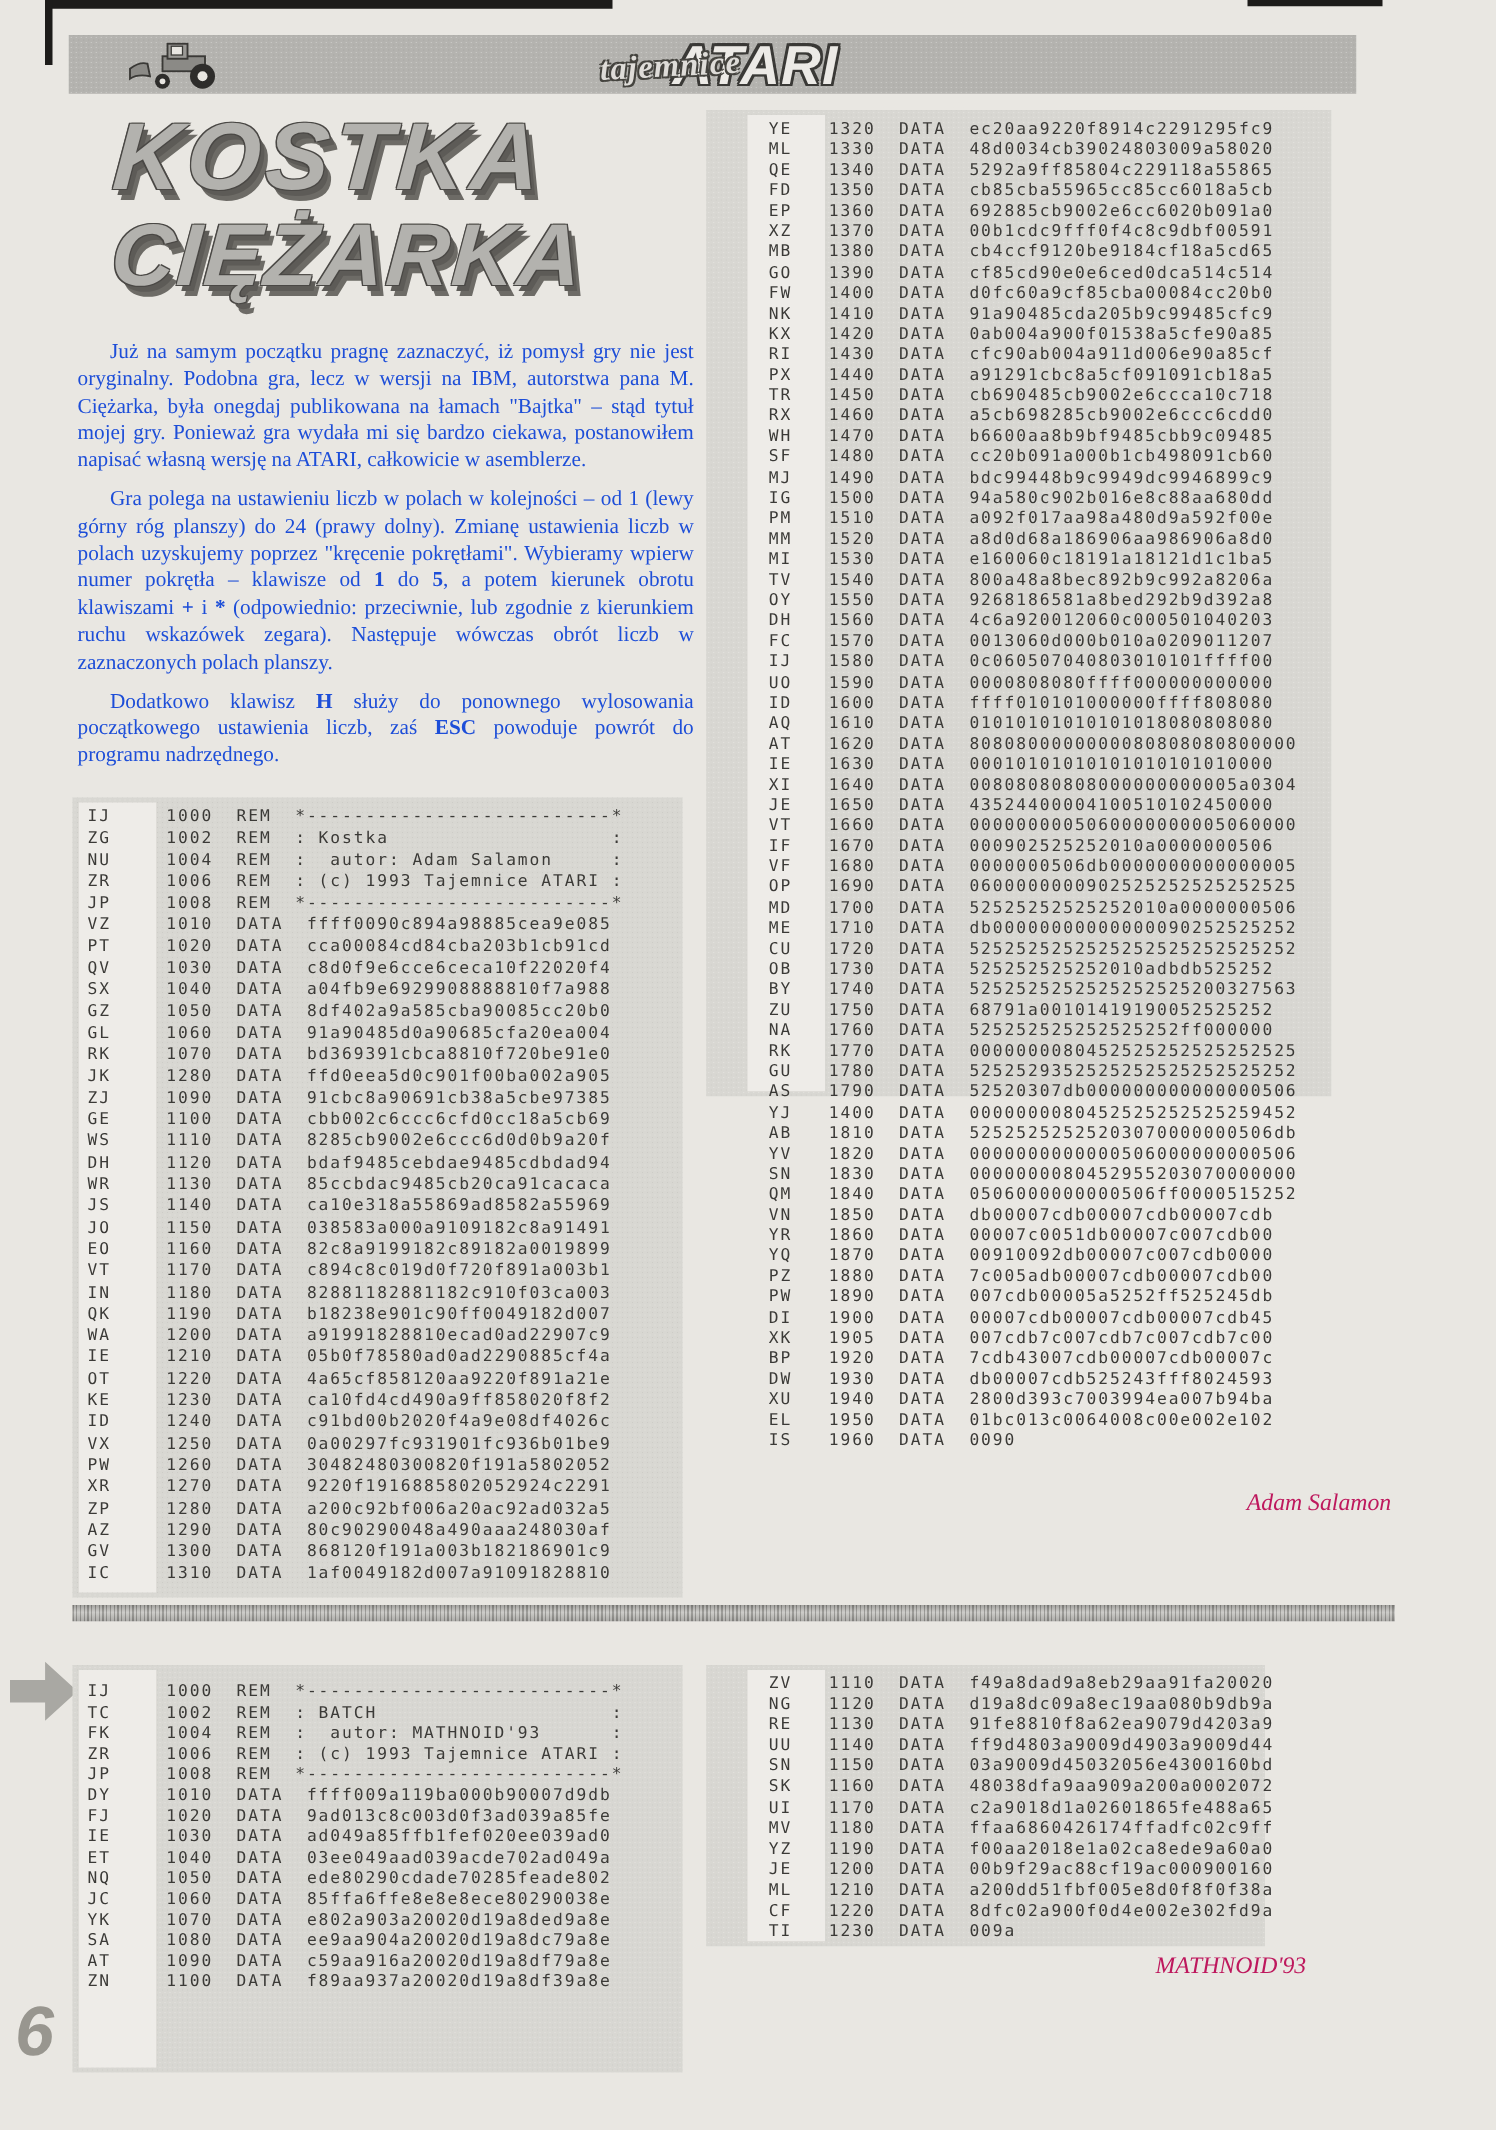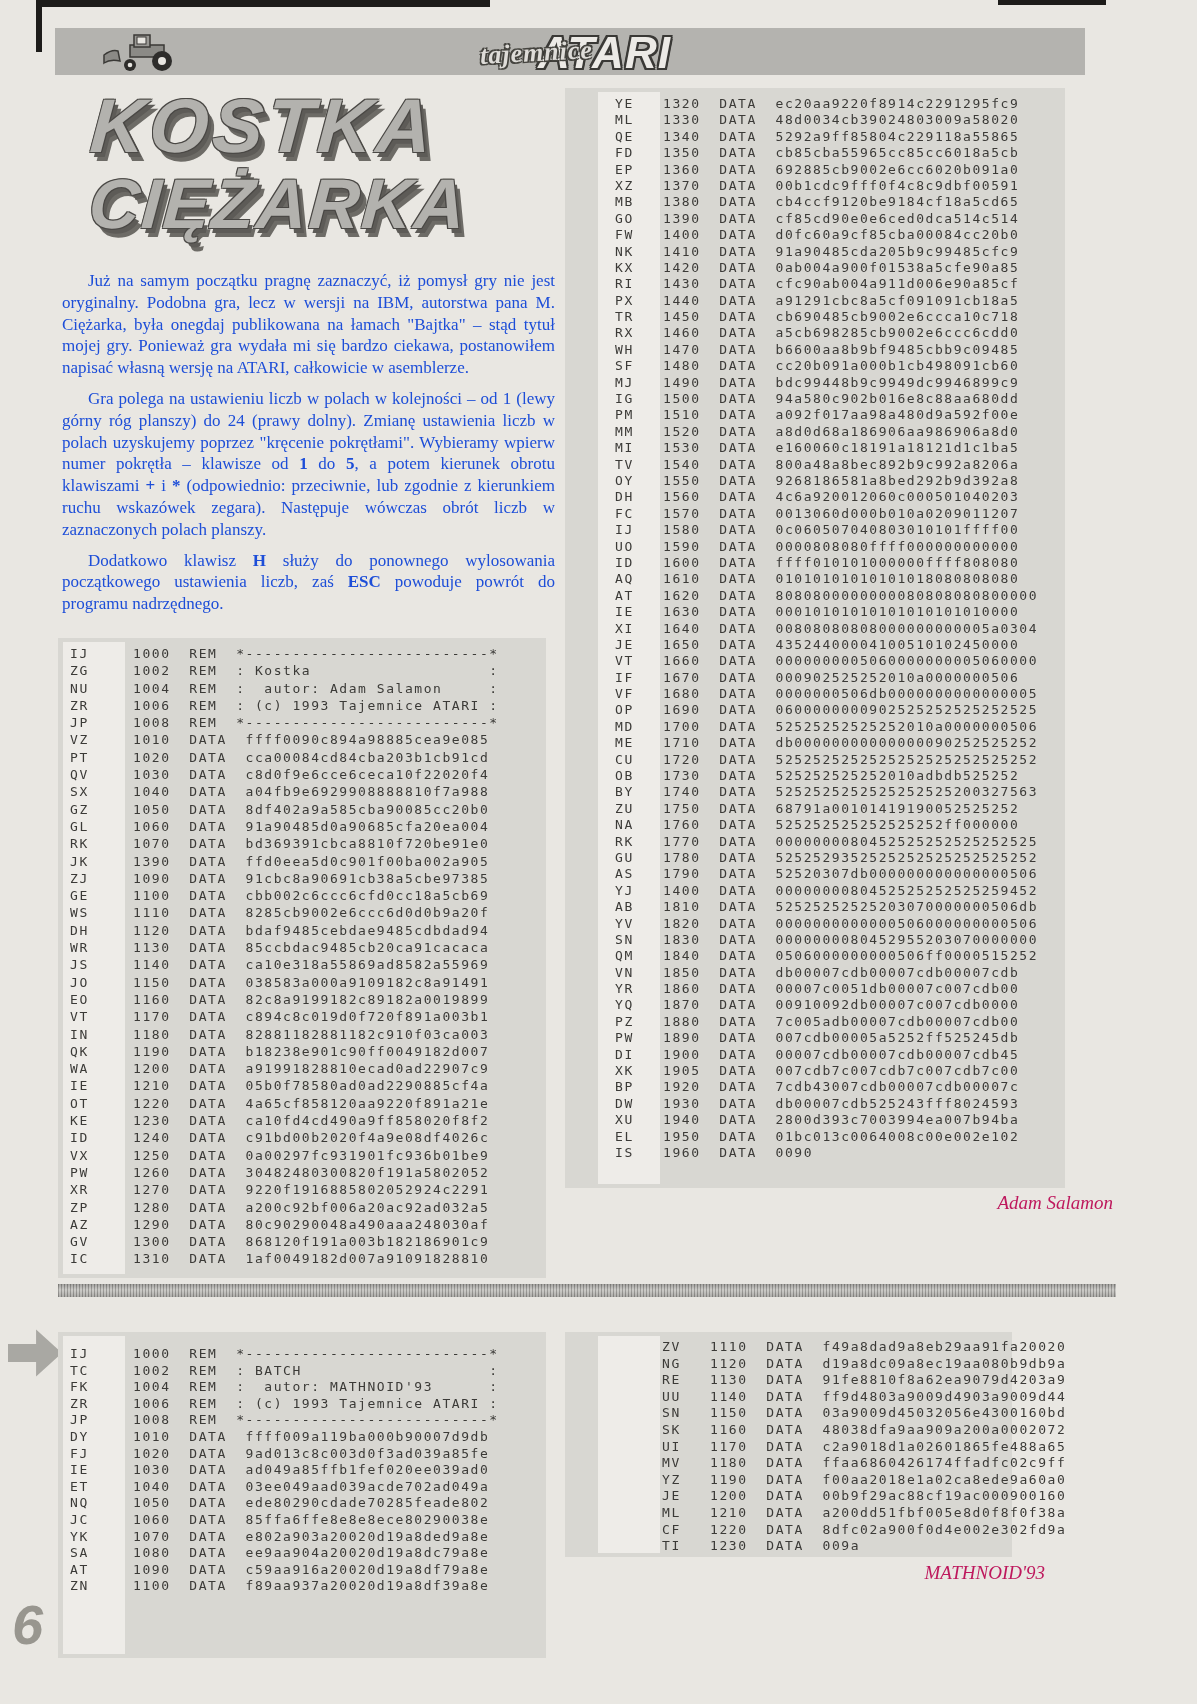--- a/index.html
+++ b/index.html
@@ -38,31 +38,31 @@
   .strip{position:absolute;top:4px;bottom:4px;width:62px;background:#eeece8;}
   .rows{position:relative;}
   .lrow{display:flex;white-space:pre;font-family:"DejaVu Sans Mono","Liberation Mono",monospace;
     font-size:13px;letter-spacing:1.55px;color:#3b3a37;align-items:baseline;}
   .lrow .chk{flex:none;}
   #listing1{left:58px;top:638px;width:488px;height:640px;}
   #listing1 .strip{left:5px;}
   #listing1 .rows{padding-top:7px;}
   #listing1 .lrow{height:17.3px;line-height:17.3px;padding-left:12px;}
   #listing1 .chk,#listing3 .chk{width:63px;}
-  #listing2{left:565px;top:88px;width:500px;height:1100px;}
+  #listing2{left:565px;top:88px;width:500px;height:789px;}
   #listing2 .strip,#listing4 .strip{left:33px;}
   #listing2 .rows{padding-top:8px;}
   #listing2 .lrow{height:16.4px;line-height:16.4px;padding-left:50px;}
   #listing2 .chk,#listing4 .chk{width:48px;}
   #listing3{left:58px;top:1332px;width:488px;height:326px;}
   #listing3 .strip{left:5px;}
   #listing3 .rows{padding-top:14px;}
   #listing3 .lrow{height:16.6px;line-height:16.6px;padding-left:12px;}
   #listing4{left:565px;top:1332px;width:447px;height:225px;}
-  #listing4 .rows{padding-top:7px;margin-left:47px;}
+  #listing4 .rows{padding-top:7px;}
   #listing4 .lrow{height:16.6px;line-height:16.6px;padding-left:50px;}
   
   .sig{position:absolute;font-family:"Liberation Serif",serif;font-style:italic;font-size:19px;color:#be185d;text-align:right;}
   #sig-kostka{left:813px;top:1192px;width:300px;}
   #sig-batch{left:745px;top:1562px;width:300px;}
   
   #divider{position:absolute;left:58px;top:1284px;width:1058px;height:13px;
     background:linear-gradient(180deg,#8f8e8a,#c2c1bd 45%,#9a9995);
     background-image:repeating-linear-gradient(90deg,rgba(0,0,0,.18) 0 1px,rgba(255,255,255,.18) 1px 3px),linear-gradient(180deg,#8f8e8a,#c2c1bd 45%,#9a9995);}
   
@@ -119,21 +119,21 @@
         <div class="lrow"><span class="chk">NU</span><span class="body">1004  REM  :  autor: Adam Salamon     :</span></div>
         <div class="lrow"><span class="chk">ZR</span><span class="body">1006  REM  : (c) 1993 Tajemnice ATARI :</span></div>
         <div class="lrow"><span class="chk">JP</span><span class="body">1008  REM  *--------------------------*</span></div>
         <div class="lrow"><span class="chk">VZ</span><span class="body">1010  DATA  ffff0090c894a98885cea9e085</span></div>
         <div class="lrow"><span class="chk">PT</span><span class="body">1020  DATA  cca00084cd84cba203b1cb91cd</span></div>
         <div class="lrow"><span class="chk">QV</span><span class="body">1030  DATA  c8d0f9e6cce6ceca10f22020f4</span></div>
         <div class="lrow"><span class="chk">SX</span><span class="body">1040  DATA  a04fb9e6929908888810f7a988</span></div>
         <div class="lrow"><span class="chk">GZ</span><span class="body">1050  DATA  8df402a9a585cba90085cc20b0</span></div>
         <div class="lrow"><span class="chk">GL</span><span class="body">1060  DATA  91a90485d0a90685cfa20ea004</span></div>
         <div class="lrow"><span class="chk">RK</span><span class="body">1070  DATA  bd369391cbca8810f720be91e0</span></div>
-        <div class="lrow"><span class="chk">JK</span><span class="body">1390  DATA  ffd0eea5d0c901f00ba002a905</span></div>
+        <div class="lrow"><span class="chk">JK</span><span class="body">1280  DATA  ffd0eea5d0c901f00ba002a905</span></div>
         <div class="lrow"><span class="chk">ZJ</span><span class="body">1090  DATA  91cbc8a90691cb38a5cbe97385</span></div>
         <div class="lrow"><span class="chk">GE</span><span class="body">1100  DATA  cbb002c6ccc6cfd0cc18a5cb69</span></div>
         <div class="lrow"><span class="chk">WS</span><span class="body">1110  DATA  8285cb9002e6ccc6d0d0b9a20f</span></div>
         <div class="lrow"><span class="chk">DH</span><span class="body">1120  DATA  bdaf9485cebdae9485cdbdad94</span></div>
         <div class="lrow"><span class="chk">WR</span><span class="body">1130  DATA  85ccbdac9485cb20ca91cacaca</span></div>
         <div class="lrow"><span class="chk">JS</span><span class="body">1140  DATA  ca10e318a55869ad8582a55969</span></div>
         <div class="lrow"><span class="chk">JO</span><span class="body">1150  DATA  038583a000a9109182c8a91491</span></div>
         <div class="lrow"><span class="chk">EO</span><span class="body">1160  DATA  82c8a9199182c89182a0019899</span></div>
         <div class="lrow"><span class="chk">VT</span><span class="body">1170  DATA  c894c8c019d0f720f891a003b1</span></div>
         <div class="lrow"><span class="chk">IN</span><span class="body">1180  DATA  82881182881182c910f03ca003</span></div>

